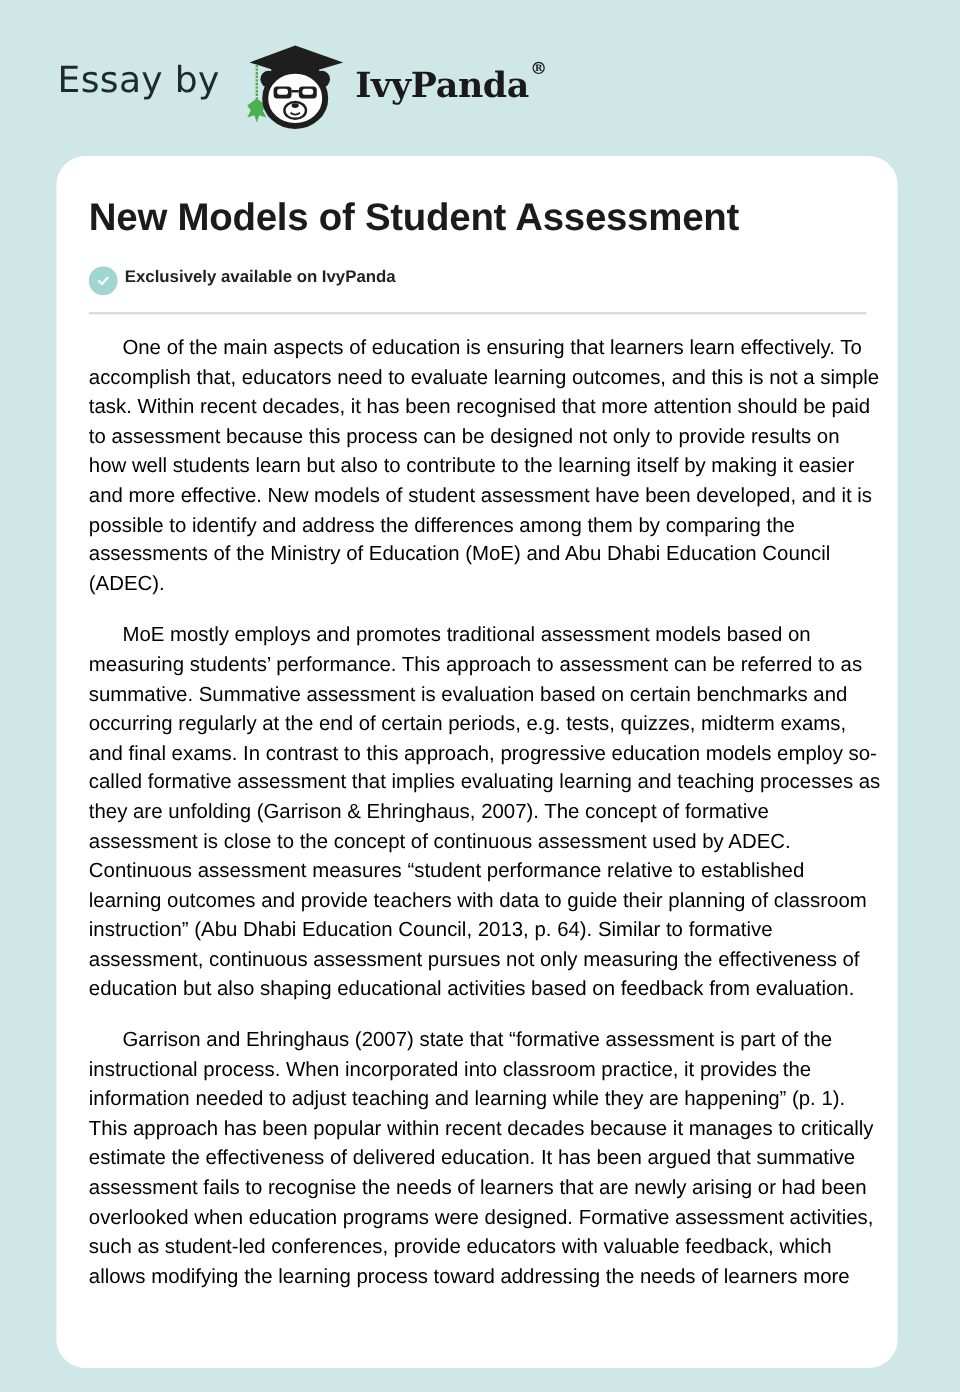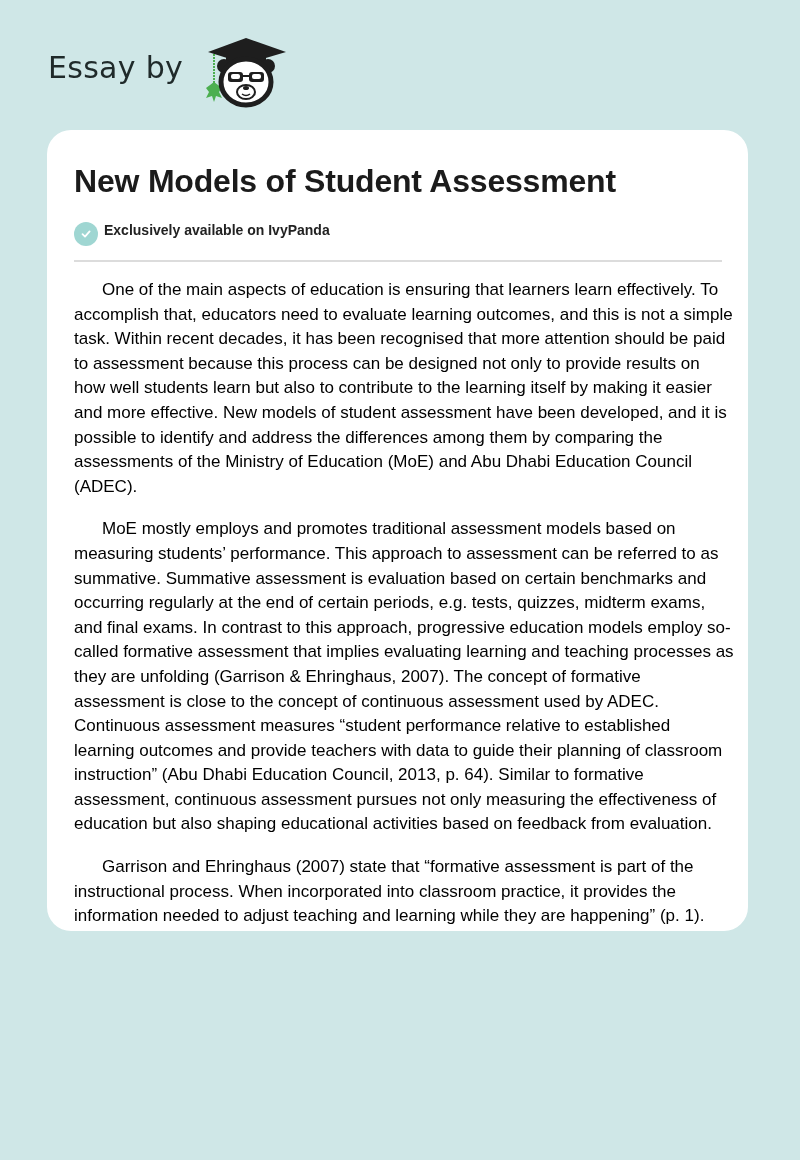--- a/index.html
+++ b/index.html
@@ -52,21 +52,21 @@
       vertical-align: top;
       position: relative;
       top: -4px;
       margin-left: 1px;
     }
     .card {
       position: absolute;
       left: 47px;
       top: 130px;
       width: 701px;
-      height: 801px;
+      height: 1010px;
       background: #ffffff;
       border-radius: 24px;
       overflow: hidden;
     }
     .title {
       position: absolute;
       left: 27px;
       top: 33px;
       margin: 0;
       font-size: 32px;
@@ -143,20 +143,21 @@
       <rect x="49" y="38" width="15" height="10" rx="3" fill="#1e1e1e"></rect>
       <rect x="31" y="40" width="9" height="5" rx="2" fill="#ffffff"></rect>
       <rect x="52" y="40" width="9" height="5" rx="2" fill="#ffffff"></rect>
       <line x1="43" y1="42" x2="49" y2="42" stroke="#1e1e1e" stroke-width="2"></line>
 
       <ellipse cx="46" cy="58" rx="9" ry="7" fill="#ffffff" stroke="#1e1e1e" stroke-width="2"></ellipse>
       <ellipse cx="46" cy="54" rx="3" ry="2" fill="#1e1e1e"></ellipse>
       <path d="M42,60 Q46,63 50,60" fill="none" stroke="#1e1e1e" stroke-width="1.5"></path>
     </svg>
   </span>
+  <span class="brand-name"><span>IvyPanda</span><sup>®</sup></span>
 </div>
 
 <div class="card">
   <h1 class="title">New Models of Student Assessment</h1>
 
   <div class="badge">
     <span class="check-circle">
       <svg width="12" height="12" viewBox="0 0 12 12">
         <path d="M2.5,6.2 L5,8.6 L9.6,3.4" fill="none" stroke="#ffffff" stroke-width="1.8" stroke-linecap="round" stroke-linejoin="round"></path>
       </svg>

